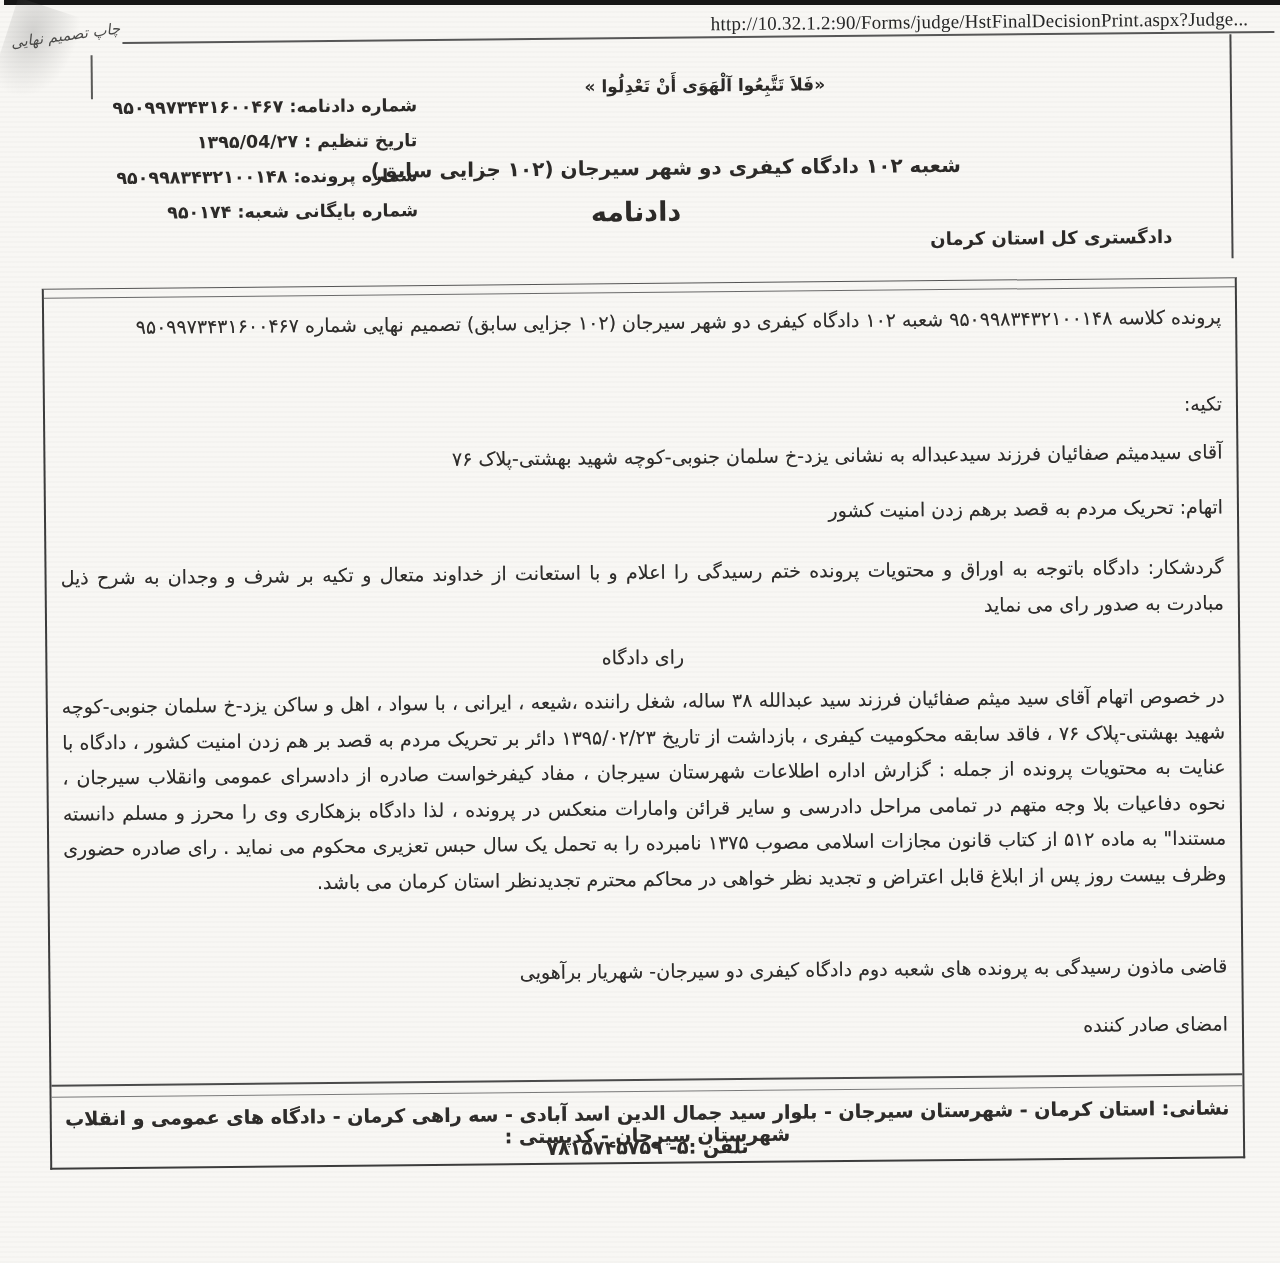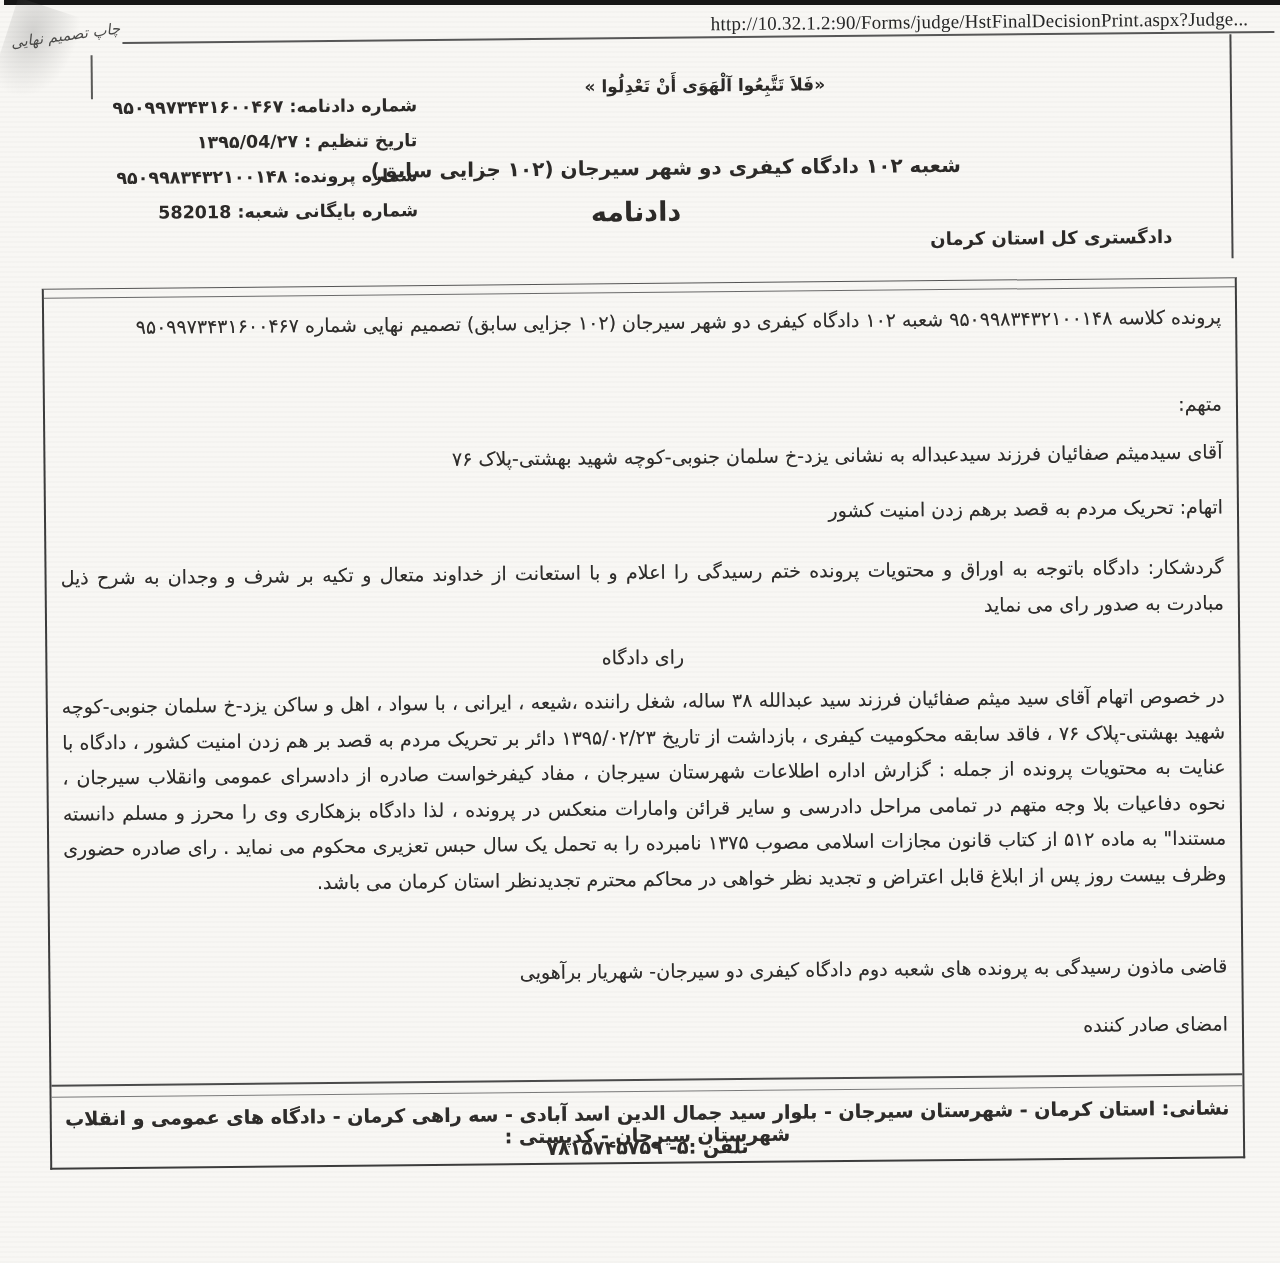--- a/index.html
+++ b/index.html
@@ -78,34 +78,34 @@
       <div class="cn-row">
         <span>تاریخ تنظیم :</span>
         <span>۱۳۹۵/04/۲۷</span>
       </div>
       <div class="cn-row">
         <span>شماره پرونده:</span>
         <span>۹۵۰۹۹۸۳۴۳۲۱۰۰۱۴۸</span>
       </div>
       <div class="cn-row">
         <span>شماره بایگانی شعبه:</span>
-        <span>582018</span>
+        <span>۹۵۰۱۷۴</span>
       </div>
     </div>
 
     <div class="branch" lang="fa" dir="rtl">شعبه ۱۰۲ دادگاه کیفری دو شهر سیرجان (۱۰۲ جزایی سابق)</div>
     <div class="doc-title" lang="fa" dir="rtl">دادنامه</div>
     <div class="justice" lang="fa" dir="rtl">دادگستری کل استان کرمان</div>
 
     <div class="main-box">
       <div class="box-top-inner"></div>
 
       <div class="para p-case-intro" lang="fa" dir="rtl">پرونده کلاسه ۹۵۰۹۹۸۳۴۳۲۱۰۰۱۴۸ شعبه ۱۰۲ دادگاه کیفری دو شهر سیرجان (۱۰۲ جزایی سابق) تصمیم نهایی شماره ۹۵۰۹۹۷۳۴۳۱۶۰۰۴۶۷</div>
 
-      <div class="para p-defendant-label" lang="fa" dir="rtl">متهم:</div>
+      <div class="para p-defendant-label" lang="fa" dir="rtl">تکیه:</div>
 
       <div class="para p-defendant" lang="fa" dir="rtl">آقای سیدمیثم صفائیان  فرزند سیدعبداله به نشانی یزد-خ سلمان جنوبی-کوچه شهید بهشتی-پلاک ۷۶</div>
 
       <div class="para p-charge" lang="fa" dir="rtl">اتهام: تحریک مردم به قصد برهم زدن امنیت کشور</div>
 
       <div class="para p-process" lang="fa" dir="rtl">گردشکار: دادگاه باتوجه به اوراق و محتویات پرونده ختم رسیدگی را اعلام و با استعانت از خداوند متعال و تکیه بر شرف و وجدان به شرح ذیل مبادرت به صدور رای می نماید</div>
 
       <div class="para p-verdict-heading" lang="fa" dir="rtl">رای دادگاه</div>
 
       <div class="para p-verdict" lang="fa" dir="rtl">در خصوص اتهام آقای سید میثم صفائیان فرزند سید عبدالله ۳۸ ساله،  شغل راننده ،شیعه ، ایرانی ، با سواد ، اهل و ساکن  یزد-خ سلمان جنوبی-کوچه شهید بهشتی-پلاک ۷۶ ، فاقد سابقه محکومیت کیفری ، بازداشت از تاریخ ۱۳۹۵/۰۲/۲۳  دائر بر تحریک مردم به قصد بر هم زدن امنیت کشور  ،  دادگاه با عنایت به محتویات پرونده از جمله : گزارش اداره اطلاعات شهرستان سیرجان ، مفاد کیفرخواست صادره از  دادسرای عمومی وانقلاب سیرجان ، نحوه دفاعیات بلا وجه متهم در  تمامی مراحل دادرسی و سایر قرائن وامارات منعکس در پرونده ، لذا دادگاه بزهکاری وی را محرز و مسلم دانسته مستندا" به ماده ۵۱۲ از کتاب قانون مجازات اسلامی مصوب ۱۳۷۵  نامبرده را به تحمل یک سال حبس تعزیری محکوم می نماید . رای صادره حضوری  وظرف بیست روز پس از ابلاغ قابل اعتراض و تجدید نظر خواهی در محاکم محترم تجدیدنظر استان کرمان می باشد.</div>

